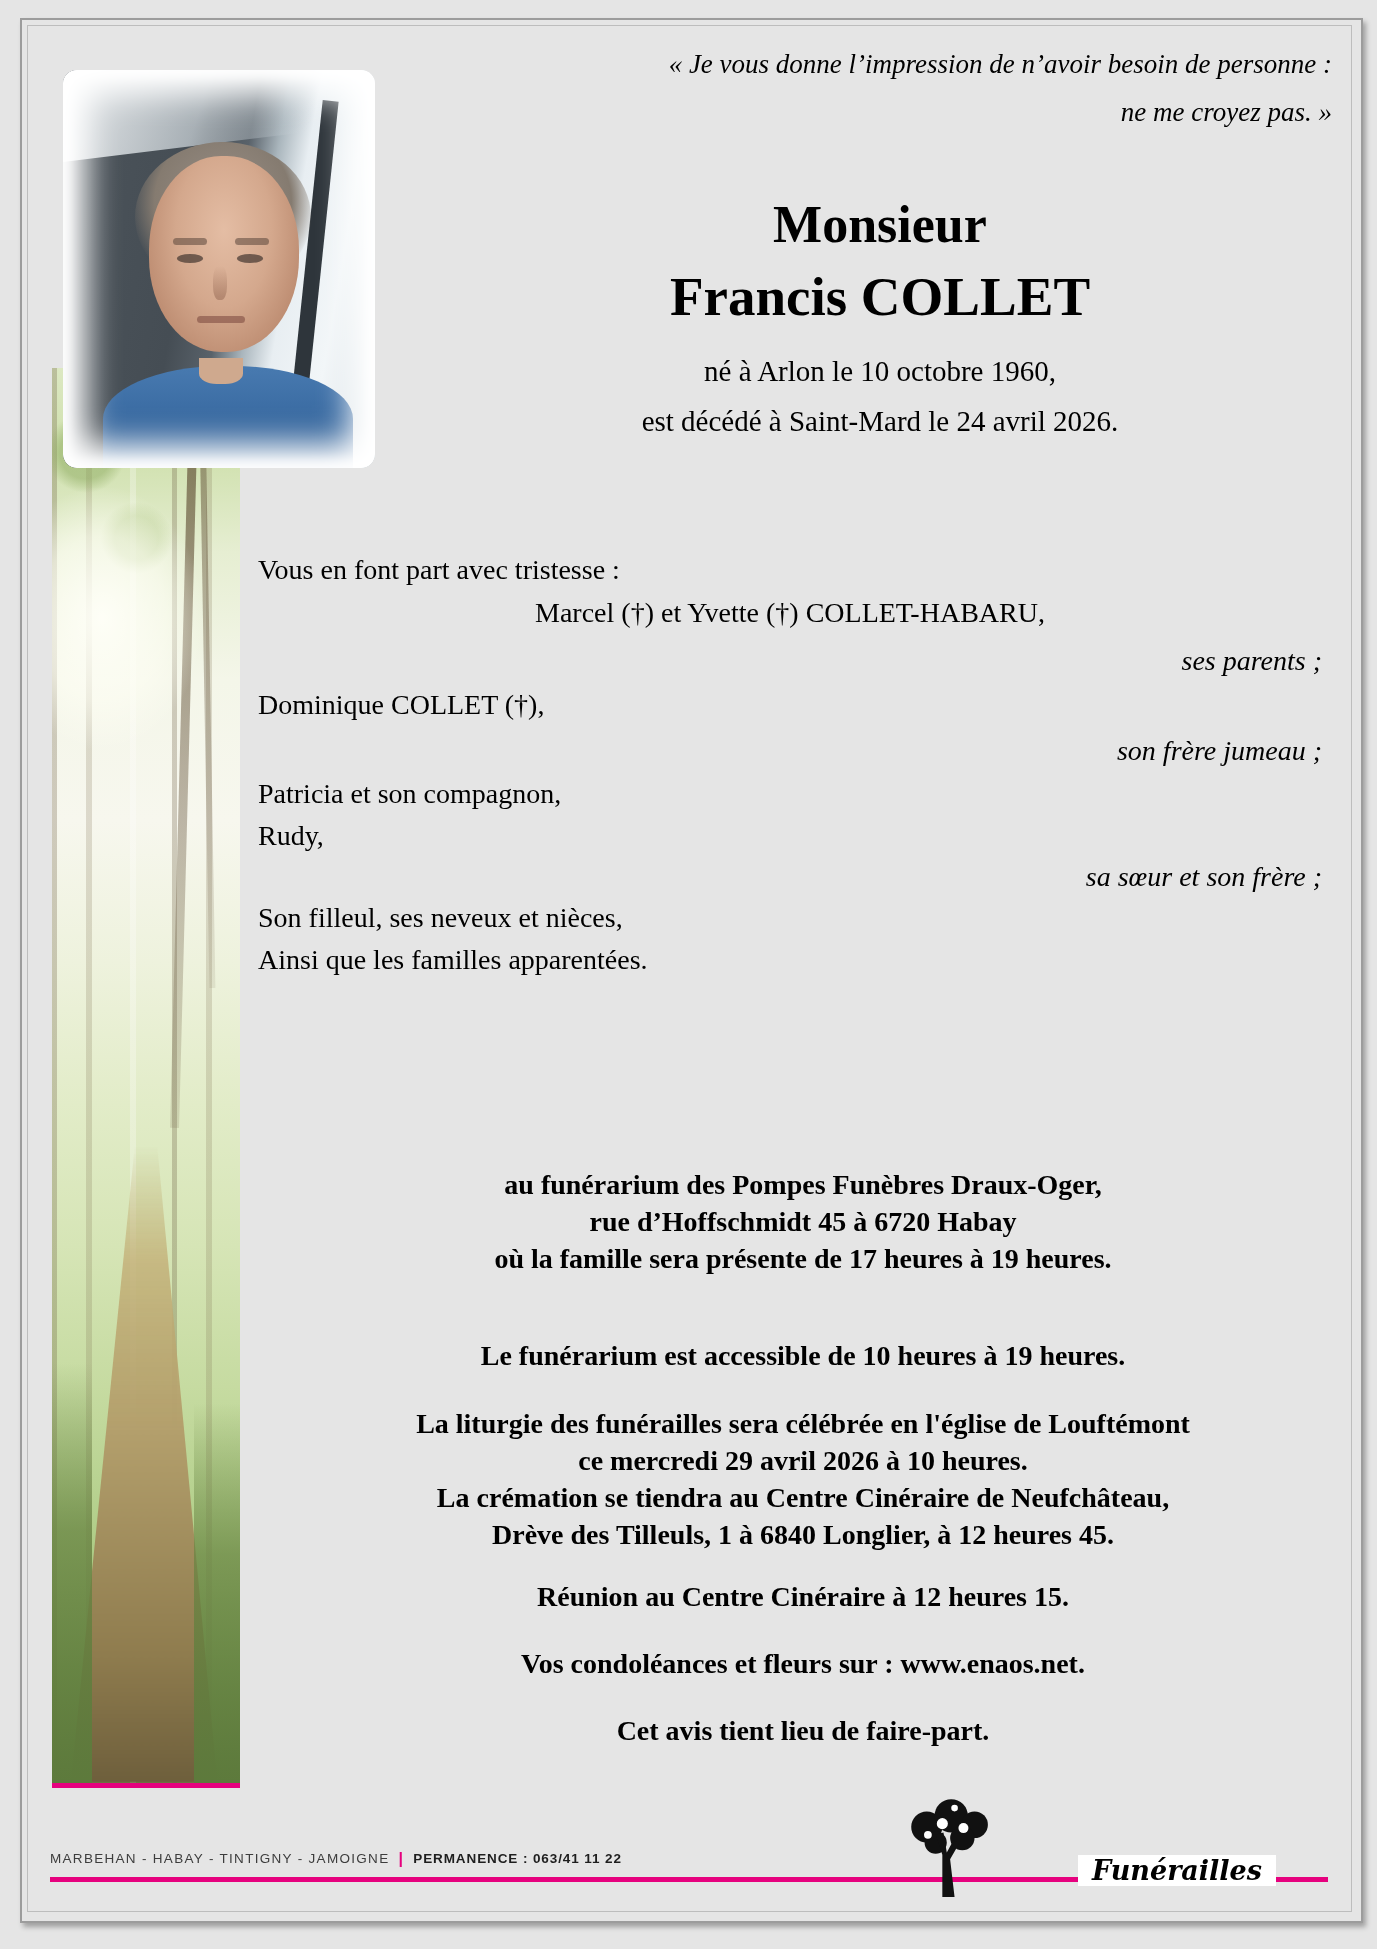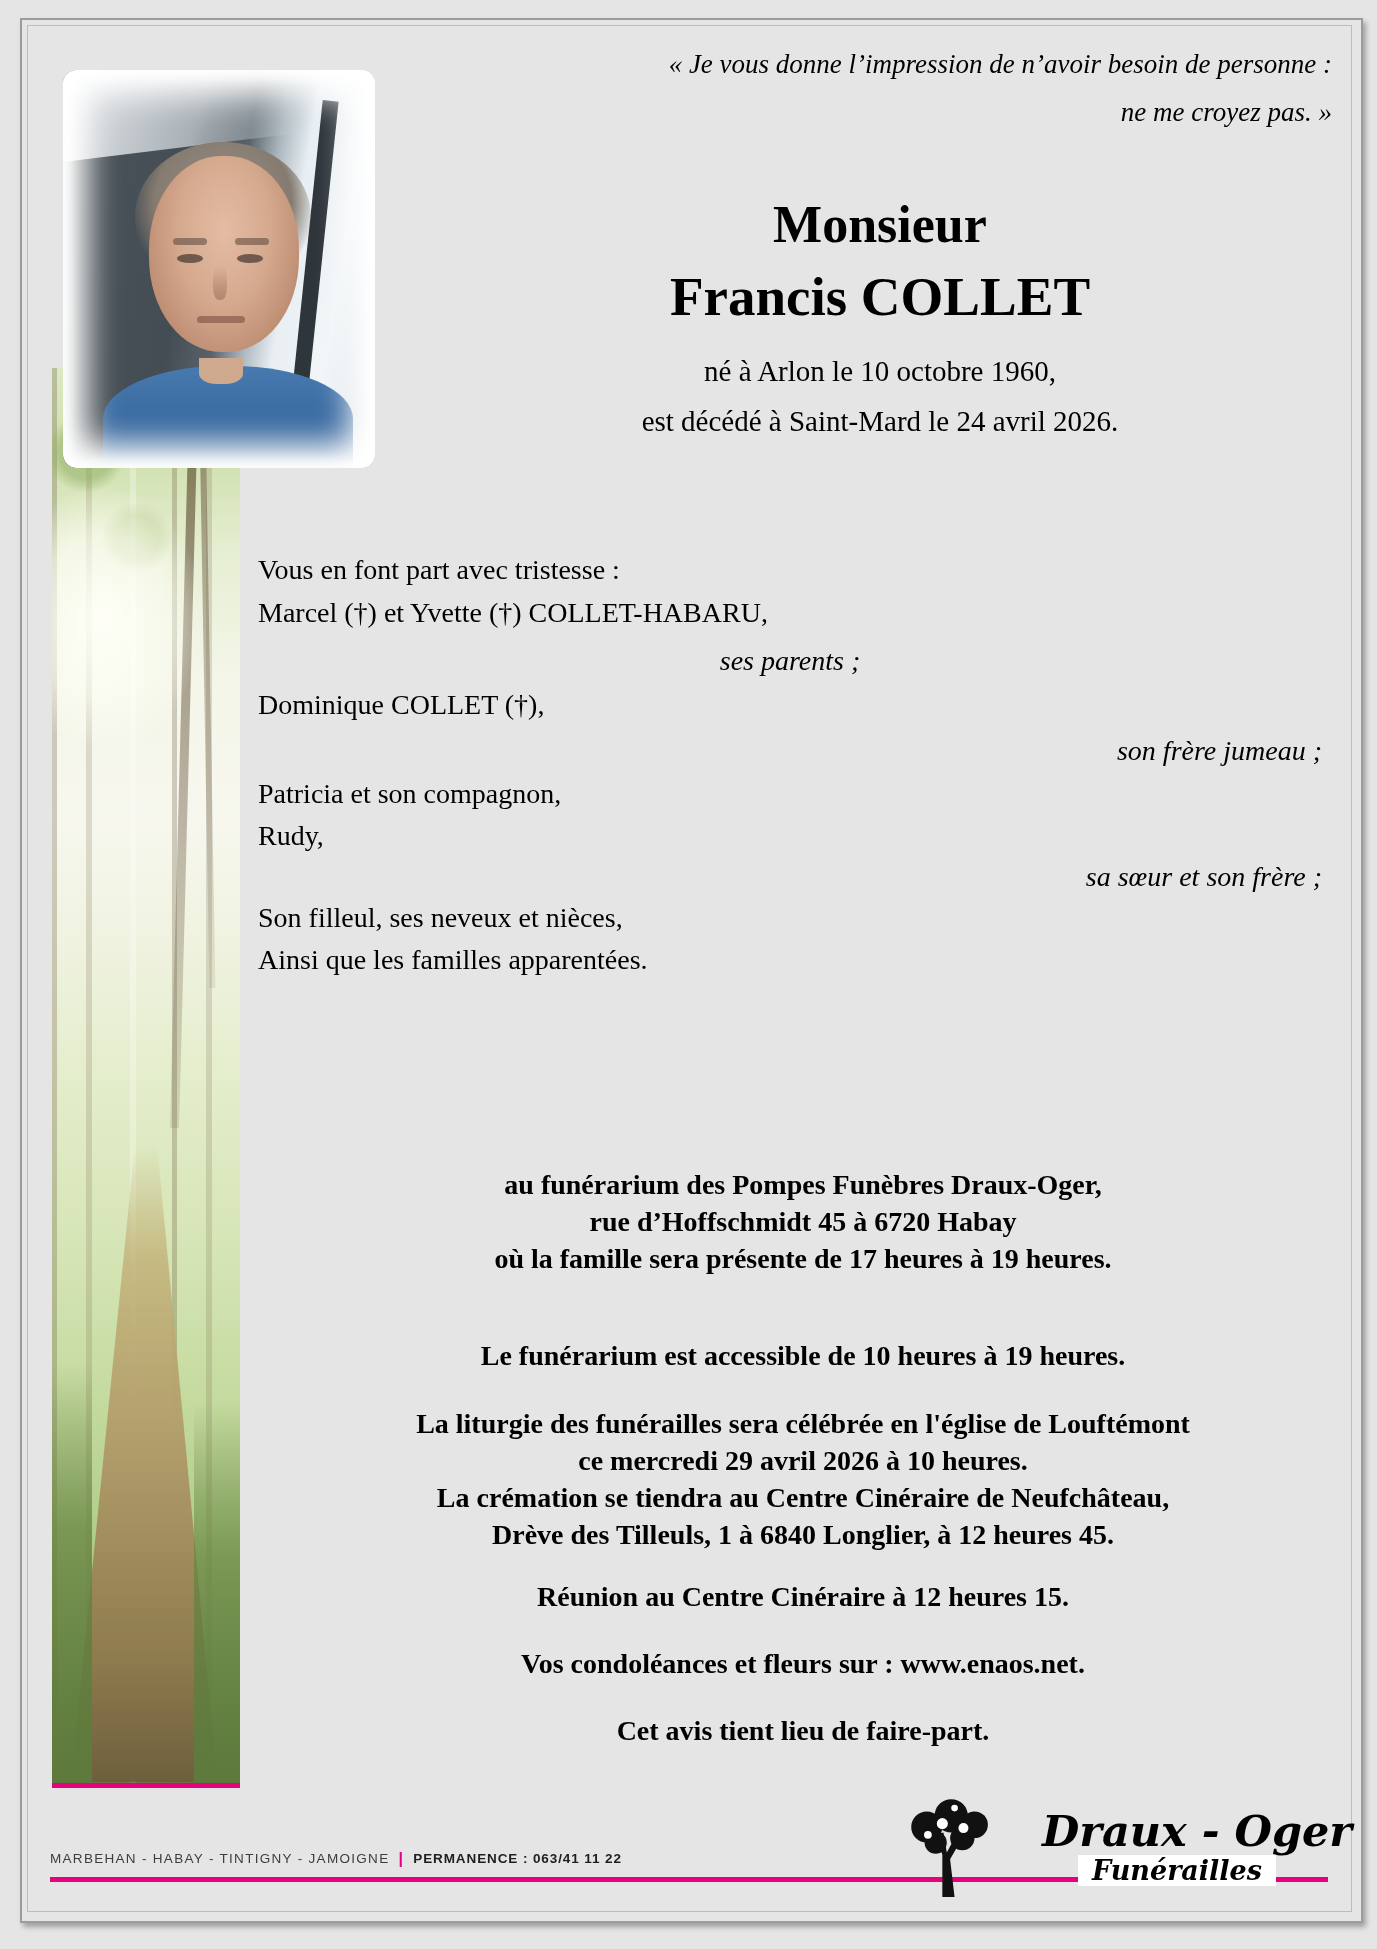--- a/index.html
+++ b/index.html
@@ -118,22 +118,22 @@
   <div class="titleblock">
     <div class="salutation">Monsieur</div>
     <div class="deceased-name">Francis COLLET</div>
     <div class="dates">
       <div>né à Arlon le 10 octobre 1960,</div>
       <div>est décédé à Saint-Mard le 24 avril 2026.</div>
     </div>
   </div>
 
   <div class="fam" style="top:553px;">Vous en font part avec tristesse :</div>
-  <div class="fam" style="top:596px;">Marcel (†) et Yvette (†) COLLET-HABARU,</div>
-  <div class="fam r" style="top:644px;text-align:center;">ses parents ;</div>
+  <div class="fam" style="top:596px;text-align:center;">Marcel (†) et Yvette (†) COLLET-HABARU,</div>
+  <div class="fam r" style="top:644px;">ses parents ;</div>
   <div class="fam r" style="top:734px;">son frère jumeau ;</div>
   <div class="fam" style="top:688px;">Dominique COLLET (†),</div>
   <div class="fam" style="top:777px;">Patricia et son compagnon,</div>
   <div class="fam" style="top:819px;">Rudy,</div>
   <div class="fam r" style="top:860px;">sa sœur et son frère ;</div>
   <div class="fam" style="top:901px;">Son filleul, ses neveux et nièces,</div>
   <div class="fam" style="top:943px;">Ainsi que les familles apparentées.</div>
 
   <div class="ceremony" style="top:1166px;">
     <div>au funérarium des Pompes Funèbres Draux-Oger,</div>
@@ -166,16 +166,15 @@
       <polygon points="44,90 55,90 51,56 59,42 54,39 48,50 45,32 38,34 44,52"></polygon>
     </g>
     <g fill="#ffffff">
       <circle cx="44" cy="24" r="5"></circle>
       <circle cx="63" cy="28" r="4.5"></circle>
       <circle cx="31" cy="34" r="3.5"></circle>
       <circle cx="55" cy="10" r="3"></circle>
     </g>
   </svg>
 
-  <div class="brand-name">Draux - Oger</div>
   <div class="brand-sub">Funérailles</div>
 
 </div>
 
 </body></html>

